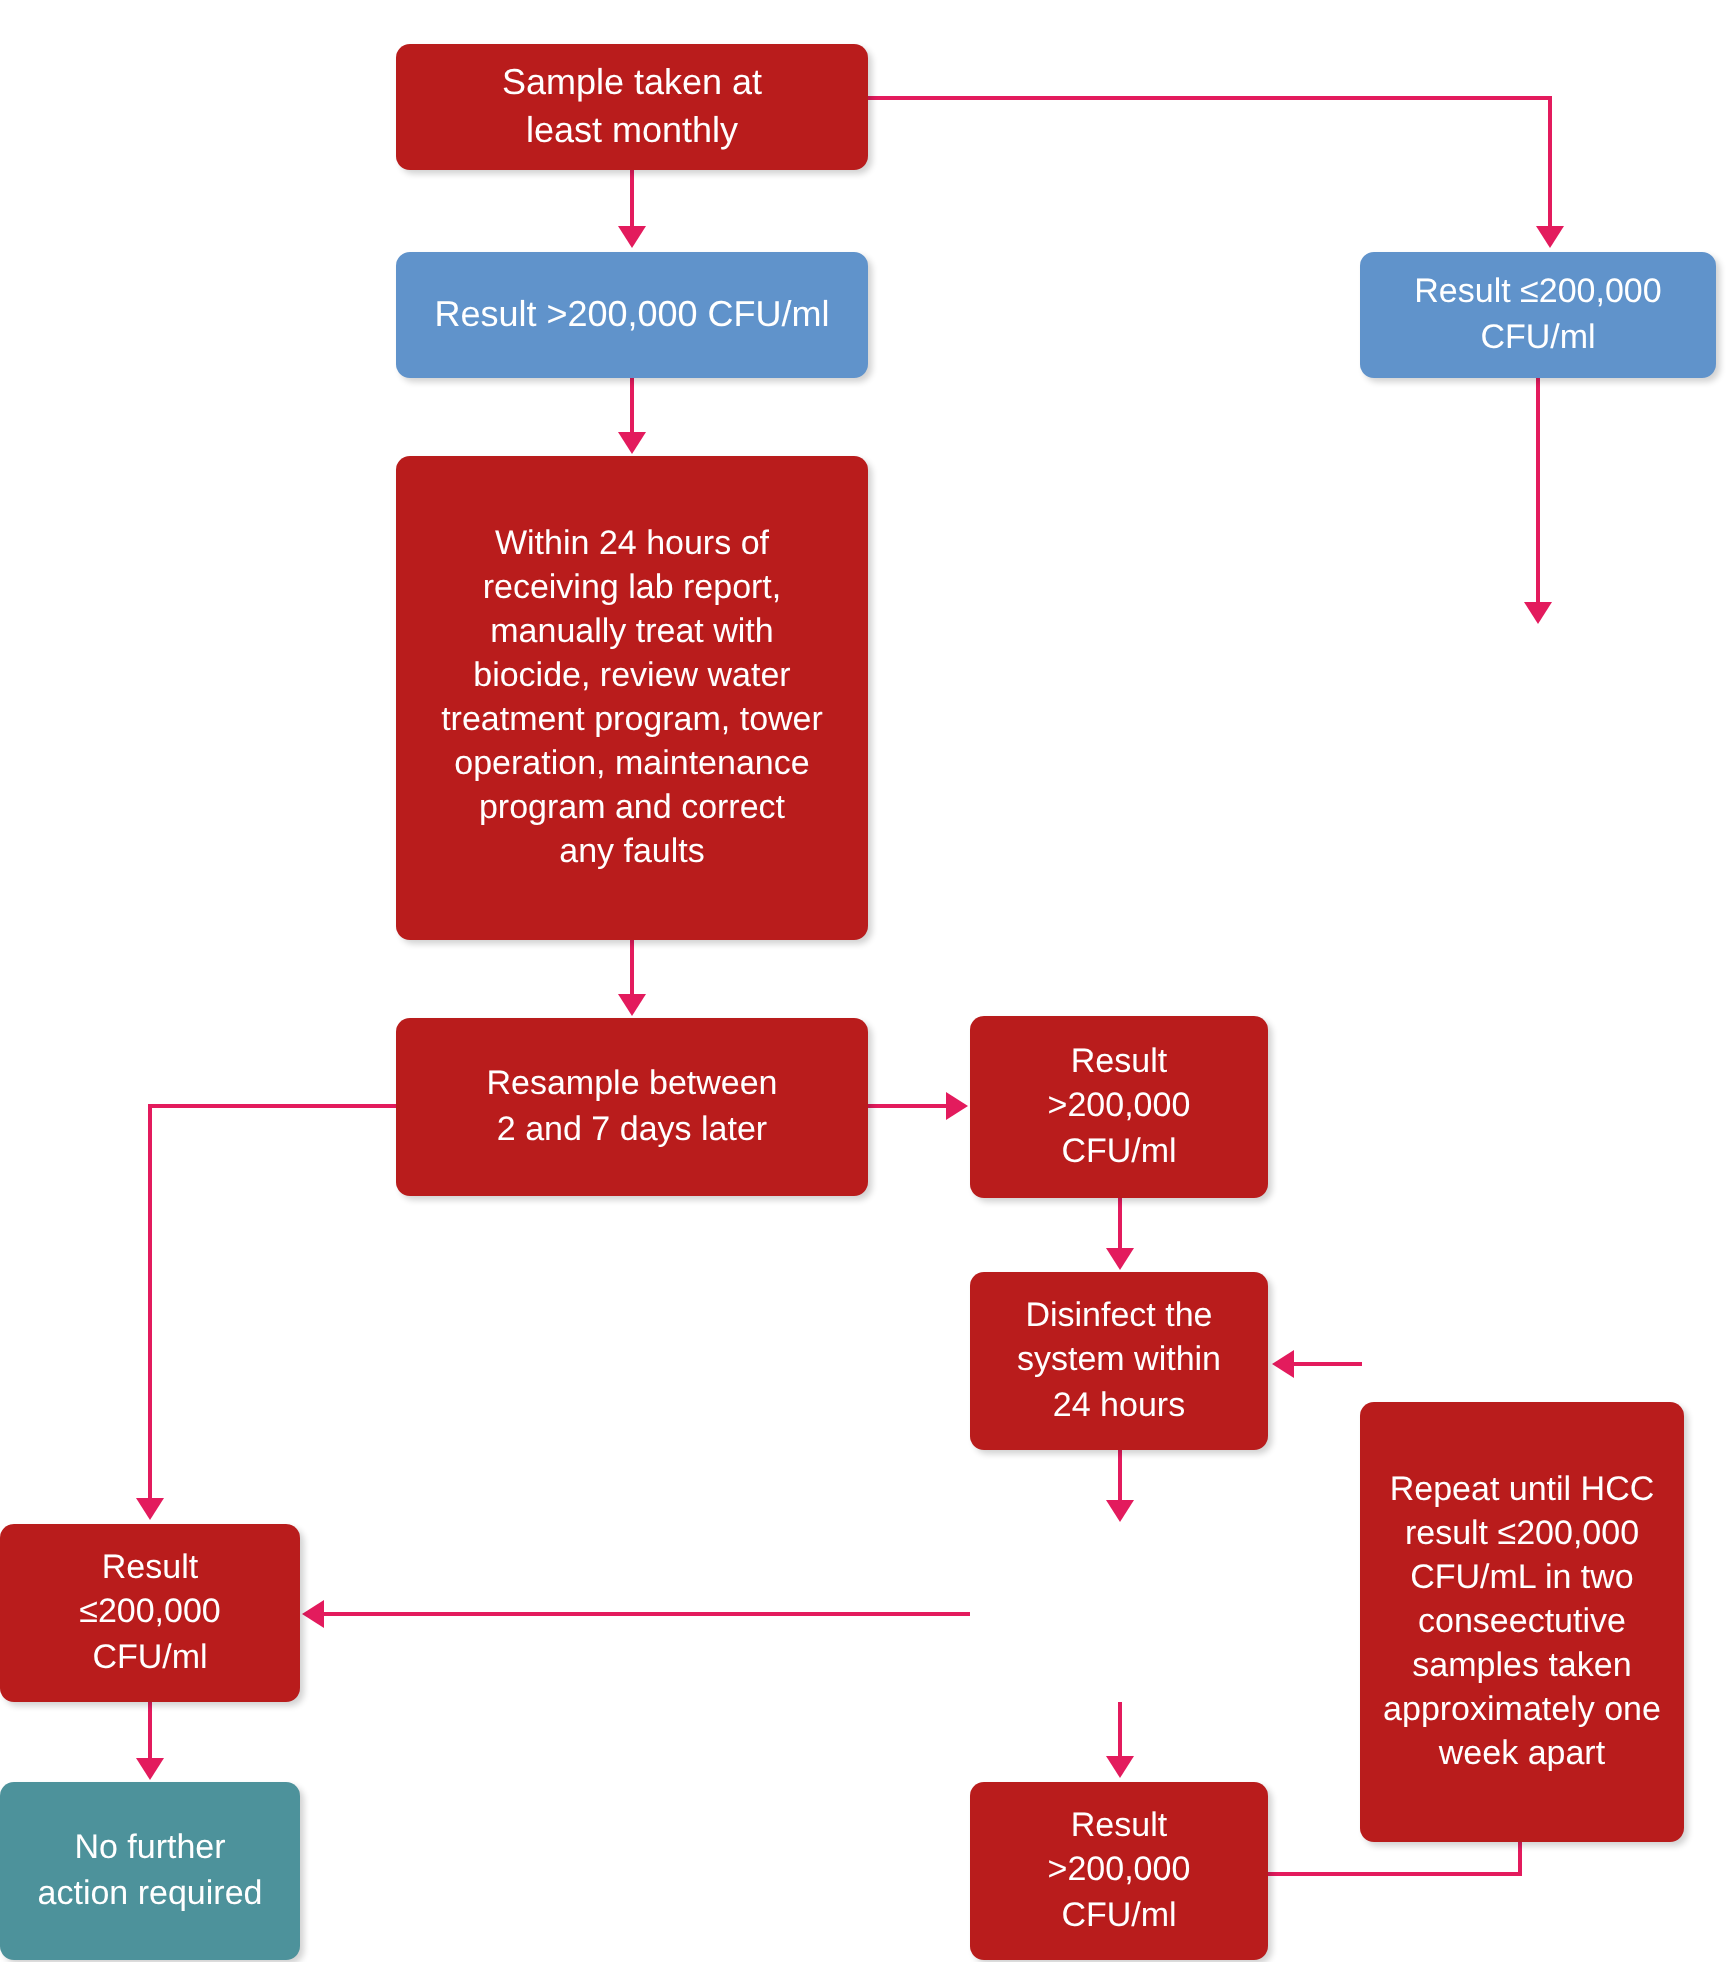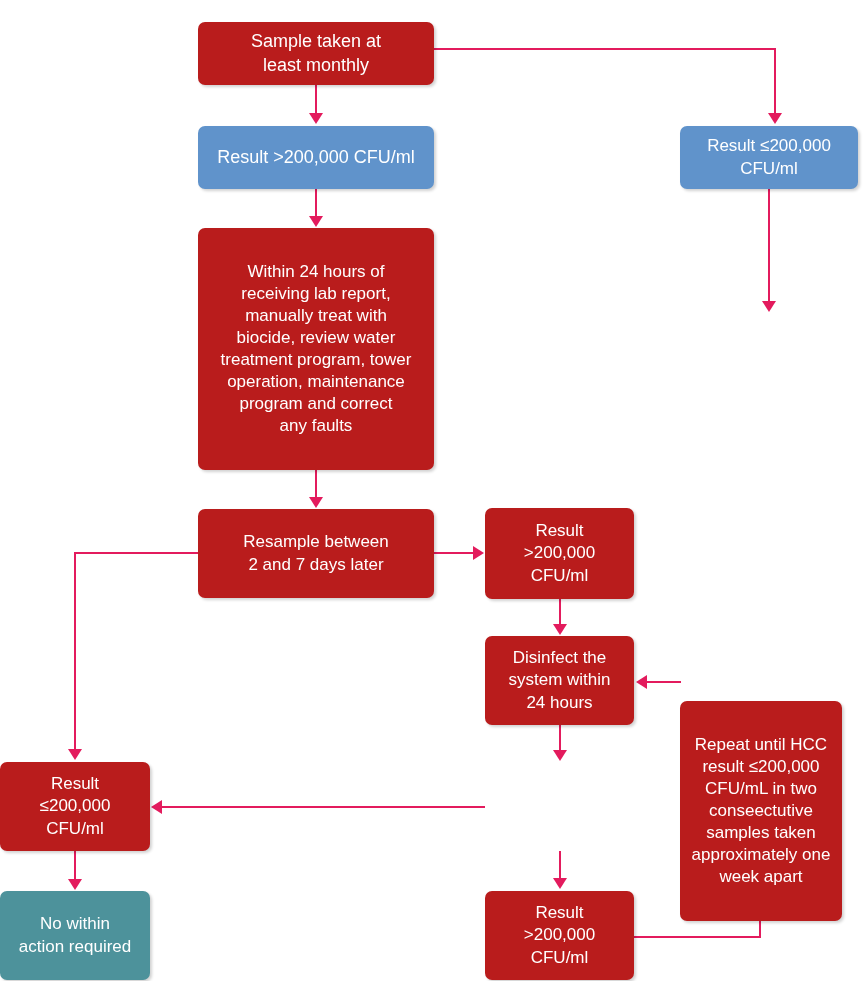--- a/index.html
+++ b/index.html
@@ -157,20 +157,20 @@
 conseectutive
 samples taken
 approximately one
 week apart</div>
 
 
   <div class="node fill-blue fs-17" style="left:0px; top:762px; width:150px; height:89px;">Result
 ≤200,000
 CFU/ml</div>
 
-  <div class="node fill-teal fs-17" style="left:0px; top:891px; width:150px; height:89px;">No within
+  <div class="node fill-teal fs-17" style="left:0px; top:891px; width:150px; height:89px;">No further
 action required</div>
 
   <div class="node fill-blue fs-17" style="left:485px; top:891px; width:149px; height:89px;">Result
 &gt;200,000
 CFU/ml</div>
 
 </div>
 
 </body></html>

